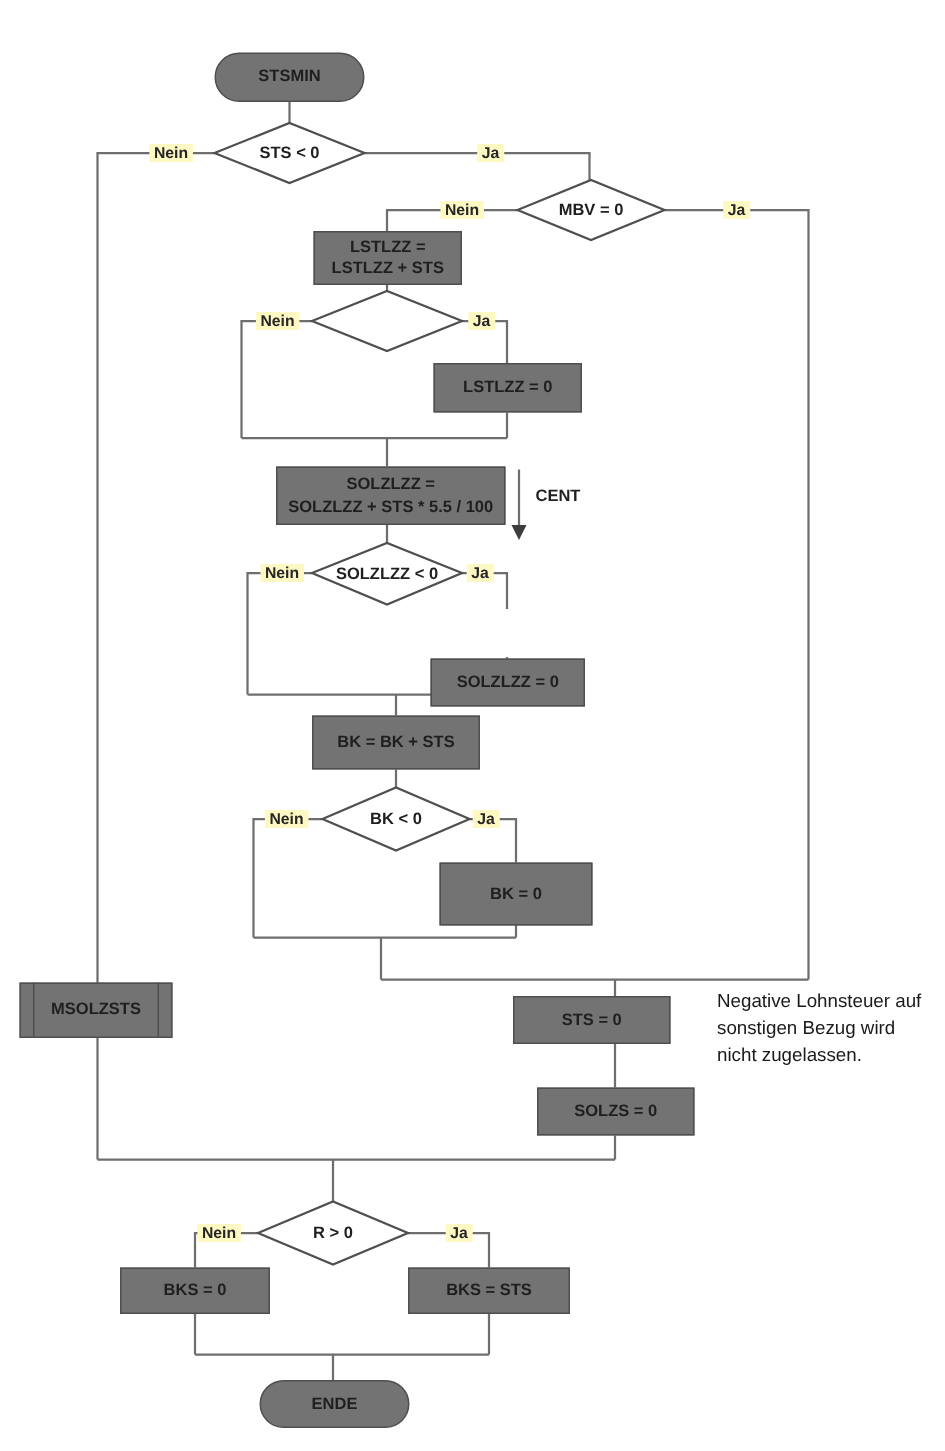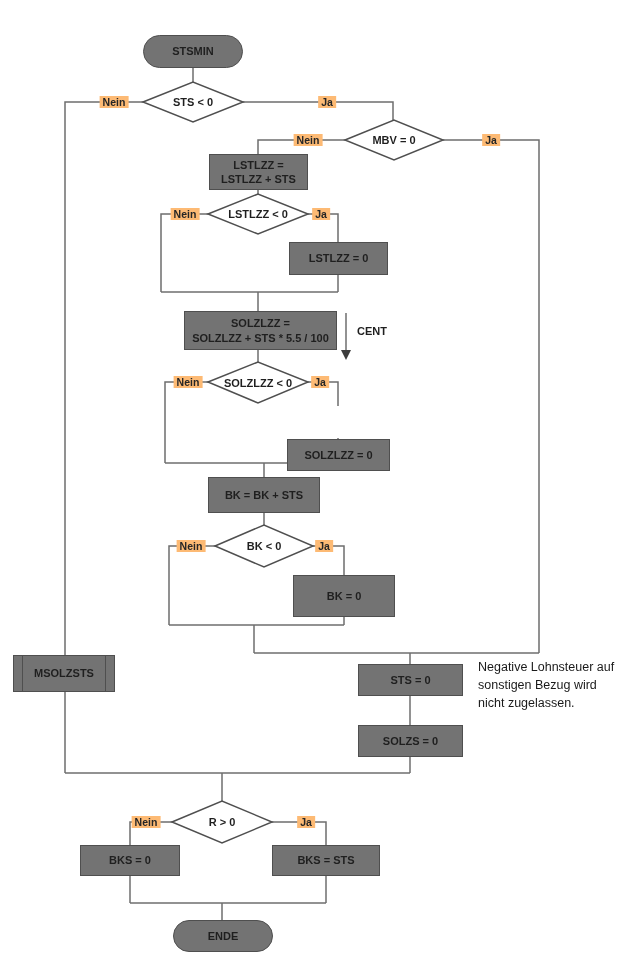--- a/index.html
+++ b/index.html
@@ -16,21 +16,21 @@
   .oval{border-radius:17px;}
   .pp{overflow:visible;}
   .pp .ppline{position:absolute;top:-1px;bottom:-1px;width:0;border-left:1.5px solid #4f4f4f;}
   .pp .ppline.l{left:8px;}
   .pp .ppline.r{right:8px;}
   .dtext{
     position:absolute;display:flex;align-items:center;justify-content:center;
     font-size:11px;font-weight:600;color:#1f1f1f;z-index:2;text-align:center;
   }
   .elabel{
-    position:absolute;transform:translate(-50%,-50%);background:#fdba74;padding:0 3px;
+    position:absolute;transform:translate(-50%,-50%);background:#fef9c3;padding:0 3px;
     font-size:10.5px;font-weight:600;color:#262626;z-index:3;white-space:nowrap;
   }
   .centlabel{
     position:absolute;font-size:11px;font-weight:700;color:#1f1f1f;z-index:2;white-space:nowrap;
   }
   .note{position:absolute;font-size:12.5px;line-height:1.42;color:#1a1a1a;z-index:2;}
   .note .ntitle{font-weight:700;display:block;}
   .note span{display:block;}
 </style>
 </head>
@@ -104,33 +104,32 @@
   <div class="node" style="left:208px;top:477px;width:112px;height:36px;">BK = BK + STS</div>
 
   <div class="node" style="left:293px;top:575px;width:102px;height:42px;">BK = 0</div>
 
   <div class="node pp" style="left:13px;top:655px;width:102px;height:37px;">
     <i class="ppline l"></i>
     <i class="ppline r"></i>
     <span>MSOLZSTS</span>
   </div>
 
-  <div class="node" style="left:358px;top:664px;width:105px;height:32px;">STS = 0</div>
+  <div class="node" style="left:342px;top:664px;width:105px;height:32px;">STS = 0</div>
 
   <div class="node" style="left:358px;top:725px;width:105px;height:32px;">SOLZS = 0</div>
 
   <div class="node" style="left:80px;top:845px;width:100px;height:31px;">BKS = 0</div>
 
   <div class="node" style="left:272px;top:845px;width:108px;height:31px;">BKS = STS</div>
 
   <div class="node oval" style="left:173px;top:920px;width:100px;height:32px;">ENDE</div>
 
   <div class="dtext" style="left:143px;top:82px;width:100px;height:40px;">STS &lt; 0</div>
   <div class="dtext" style="left:345px;top:120px;width:98px;height:40px;">MBV = 0</div>
-  <div class="dtext" style="left:208px;top:194px;width:100px;height:40px;">LSTLZZ &lt; 0</div>
   <div class="dtext" style="left:208px;top:362px;width:100px;height:41px;">SOLZLZZ &lt; 0</div>
   <div class="dtext" style="left:215px;top:525px;width:98px;height:42px;">BK &lt; 0</div>
   <div class="dtext" style="left:172px;top:801px;width:100px;height:42px;">R &gt; 0</div>
 
   <div class="elabel" style="left:114px;top:102px;">Nein</div>
   <div class="elabel" style="left:327px;top:102px;">Ja</div>
   <div class="elabel" style="left:308px;top:140px;">Nein</div>
   <div class="elabel" style="left:491px;top:140px;">Ja</div>
   <div class="elabel" style="left:185px;top:214px;">Nein</div>
   <div class="elabel" style="left:321px;top:214px;">Ja</div>

